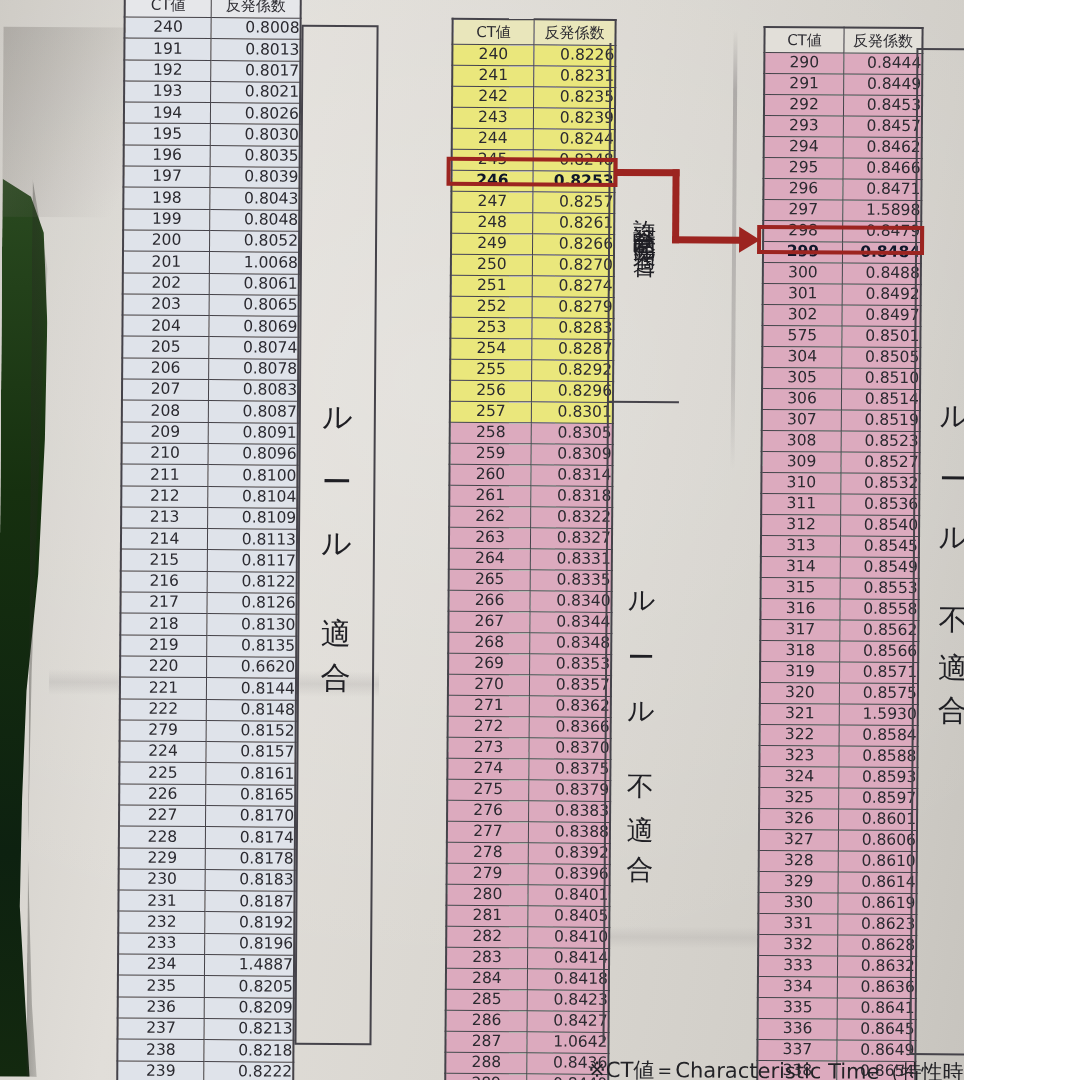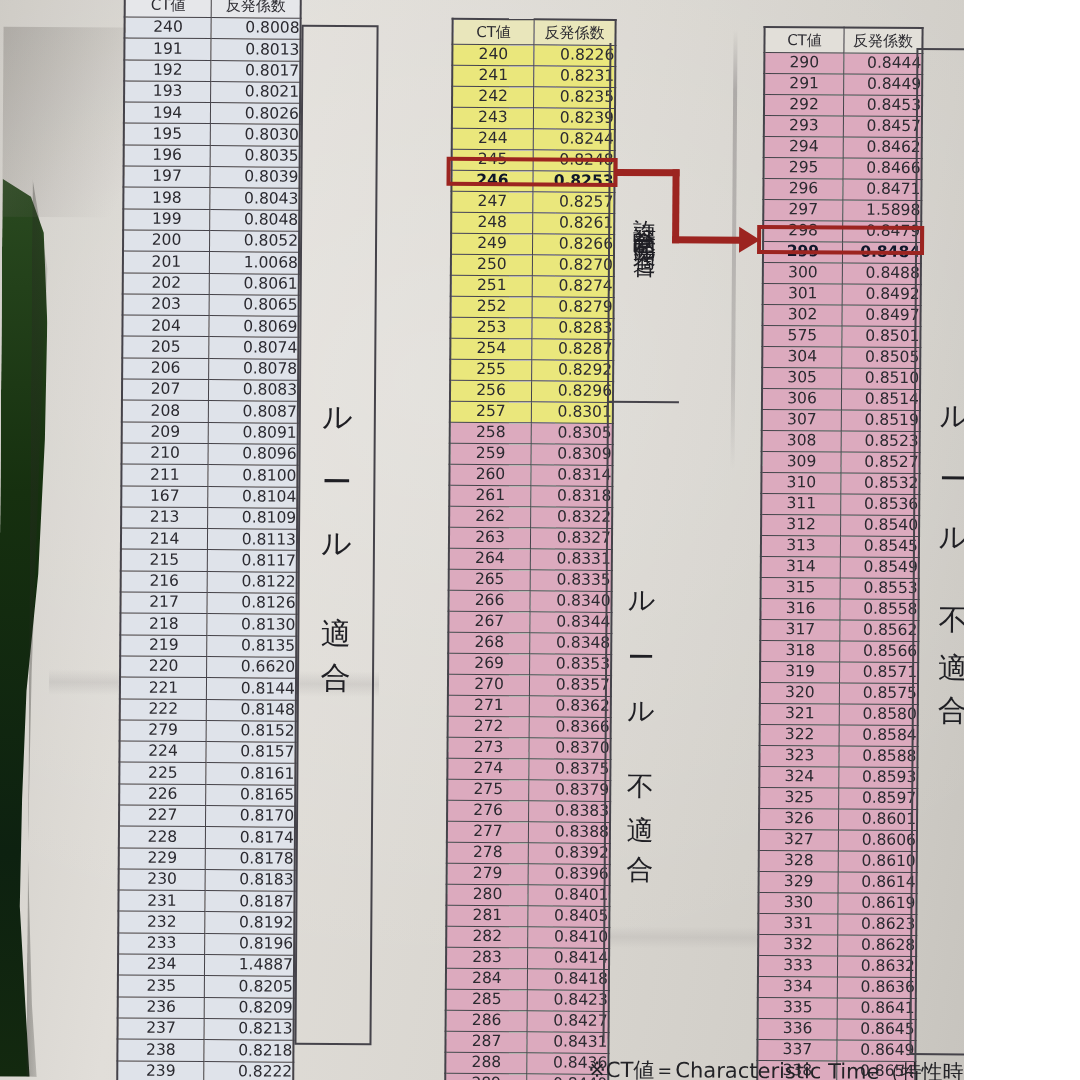--- a/index.html
+++ b/index.html
@@ -192,21 +192,21 @@
           </tr>
           <tr class="zone-ok">
             <td class="ct-col">210</td>
             <td class="coeff-col">0.8096</td>
           </tr>
           <tr class="zone-ok">
             <td class="ct-col">211</td>
             <td class="coeff-col">0.8100</td>
           </tr>
           <tr class="zone-ok">
-            <td class="ct-col">167</td>
+            <td class="ct-col">212</td>
             <td class="coeff-col">0.8104</td>
           </tr>
           <tr class="zone-ok">
             <td class="ct-col">213</td>
             <td class="coeff-col">0.8109</td>
           </tr>
           <tr class="zone-ok">
             <td class="ct-col">214</td>
             <td class="coeff-col">0.8113</td>
           </tr>
@@ -507,21 +507,21 @@
           <tr class="zone-violation">
             <td class="ct-col">285</td>
             <td class="coeff-col">0.8423</td>
           </tr>
           <tr class="zone-violation">
             <td class="ct-col">286</td>
             <td class="coeff-col">0.8427</td>
           </tr>
           <tr class="zone-violation">
             <td class="ct-col">287</td>
-            <td class="coeff-col">0.8431</td>
+            <td class="coeff-col">1.0642</td>
           </tr>
           <tr class="zone-violation">
             <td class="ct-col">288</td>
             <td class="coeff-col">0.8436</td>
           </tr>
           <tr class="zone-violation">
             <td class="ct-col">289</td>
             <td class="coeff-col">0.8440</td>
           </tr>
         </tbody>
@@ -662,21 +662,21 @@
           <tr class="zone-violation">
             <td class="ct-col">319</td>
             <td class="coeff-col">0.8571</td>
           </tr>
           <tr class="zone-violation">
             <td class="ct-col">320</td>
             <td class="coeff-col">0.8575</td>
           </tr>
           <tr class="zone-violation">
             <td class="ct-col">321</td>
-            <td class="coeff-col">0.8580</td>
+            <td class="coeff-col">1.5930</td>
           </tr>
           <tr class="zone-violation">
             <td class="ct-col">322</td>
             <td class="coeff-col">0.8584</td>
           </tr>
           <tr class="zone-violation">
             <td class="ct-col">323</td>
             <td class="coeff-col">0.8588</td>
           </tr>
           <tr class="zone-violation">

